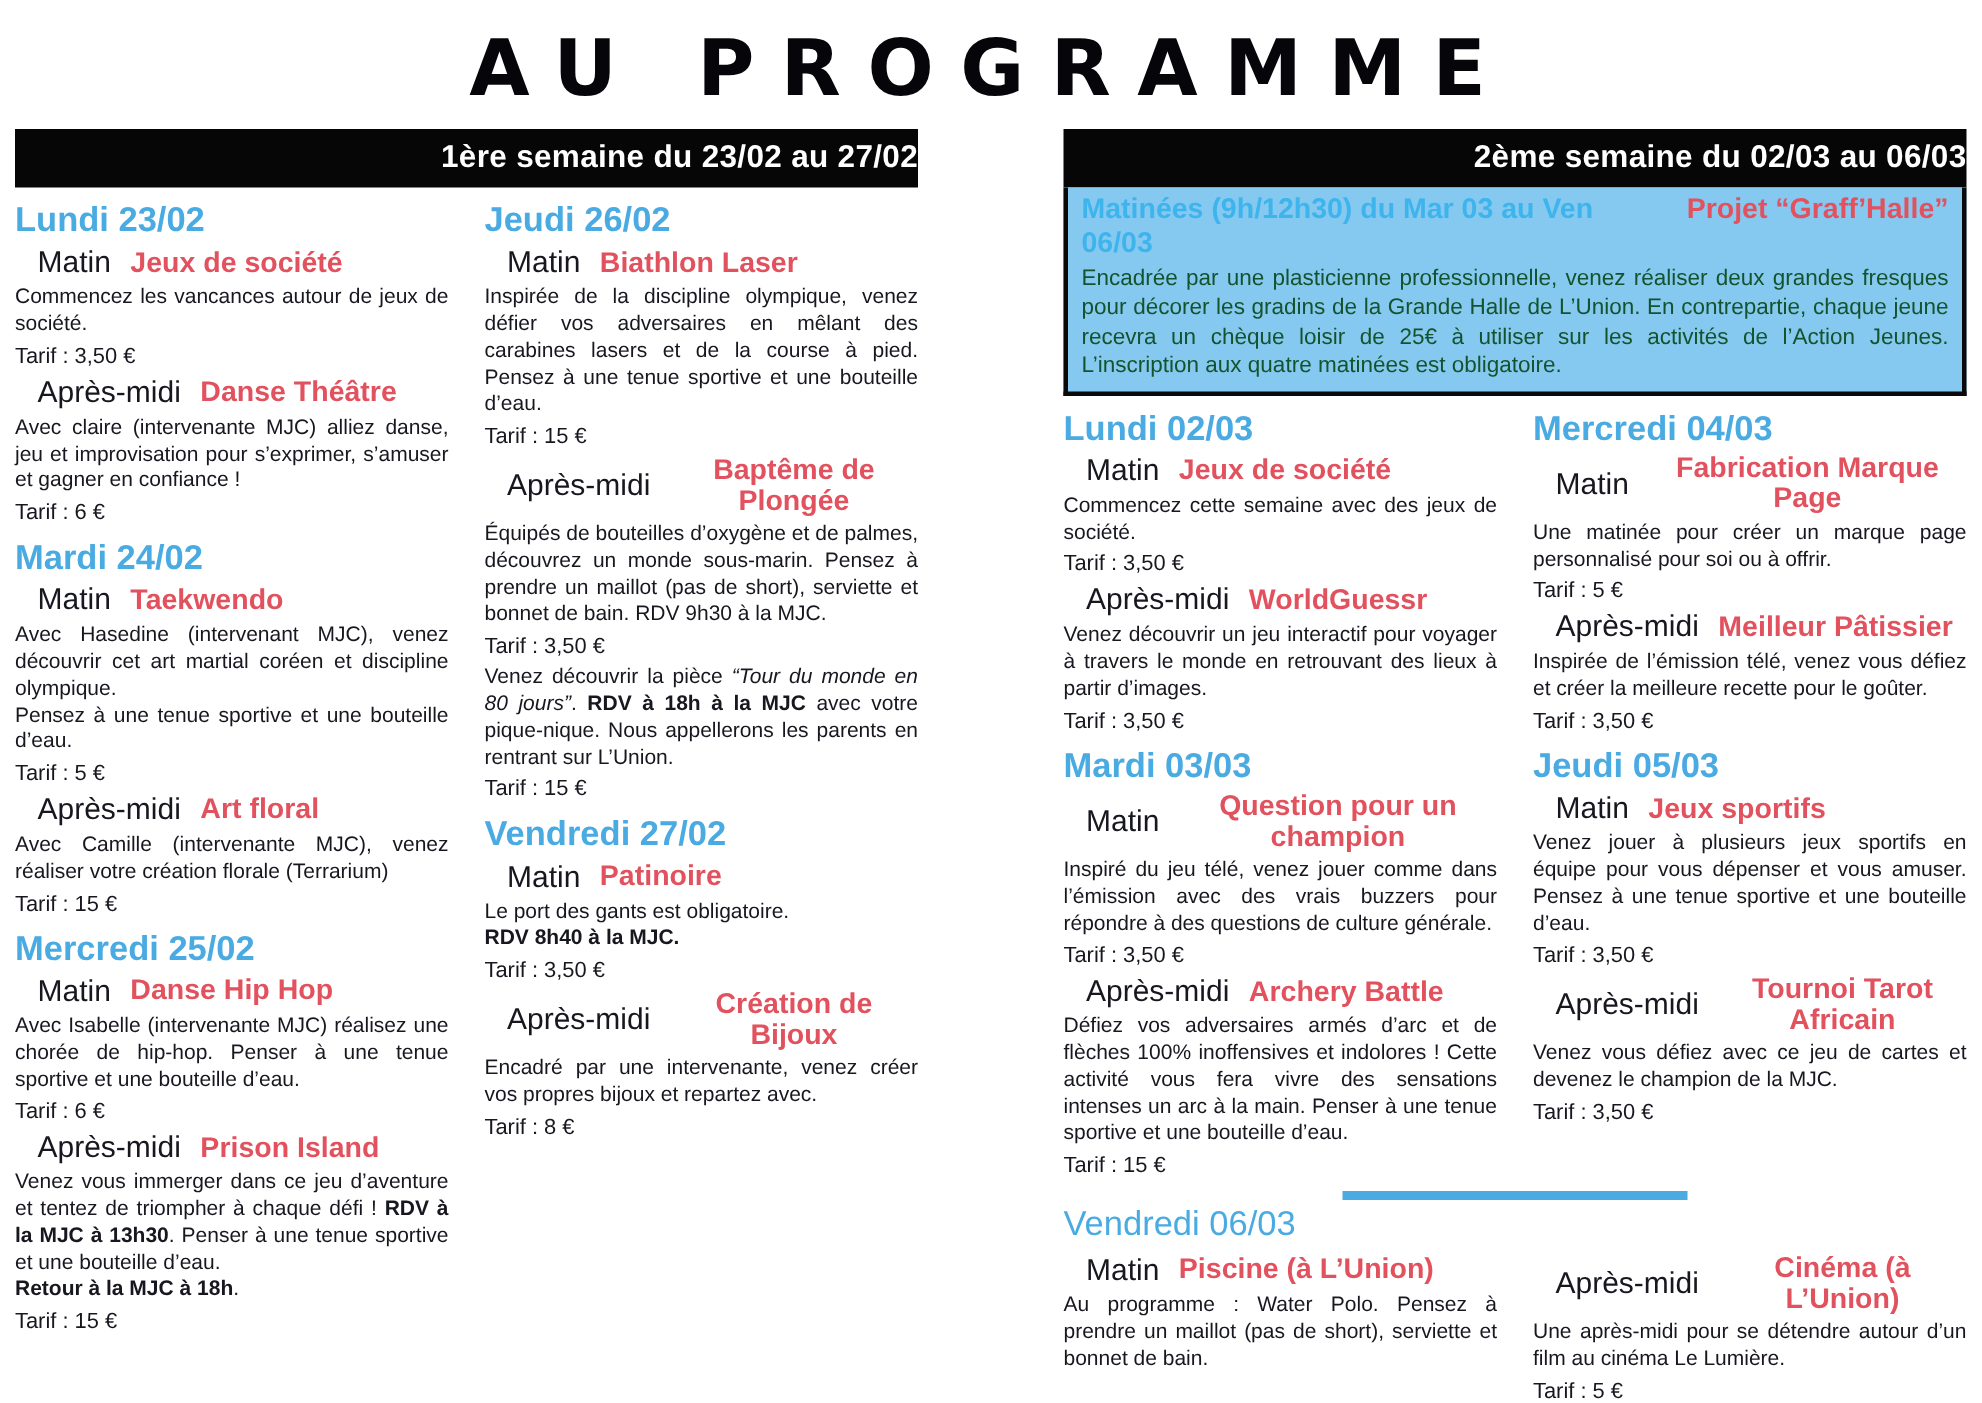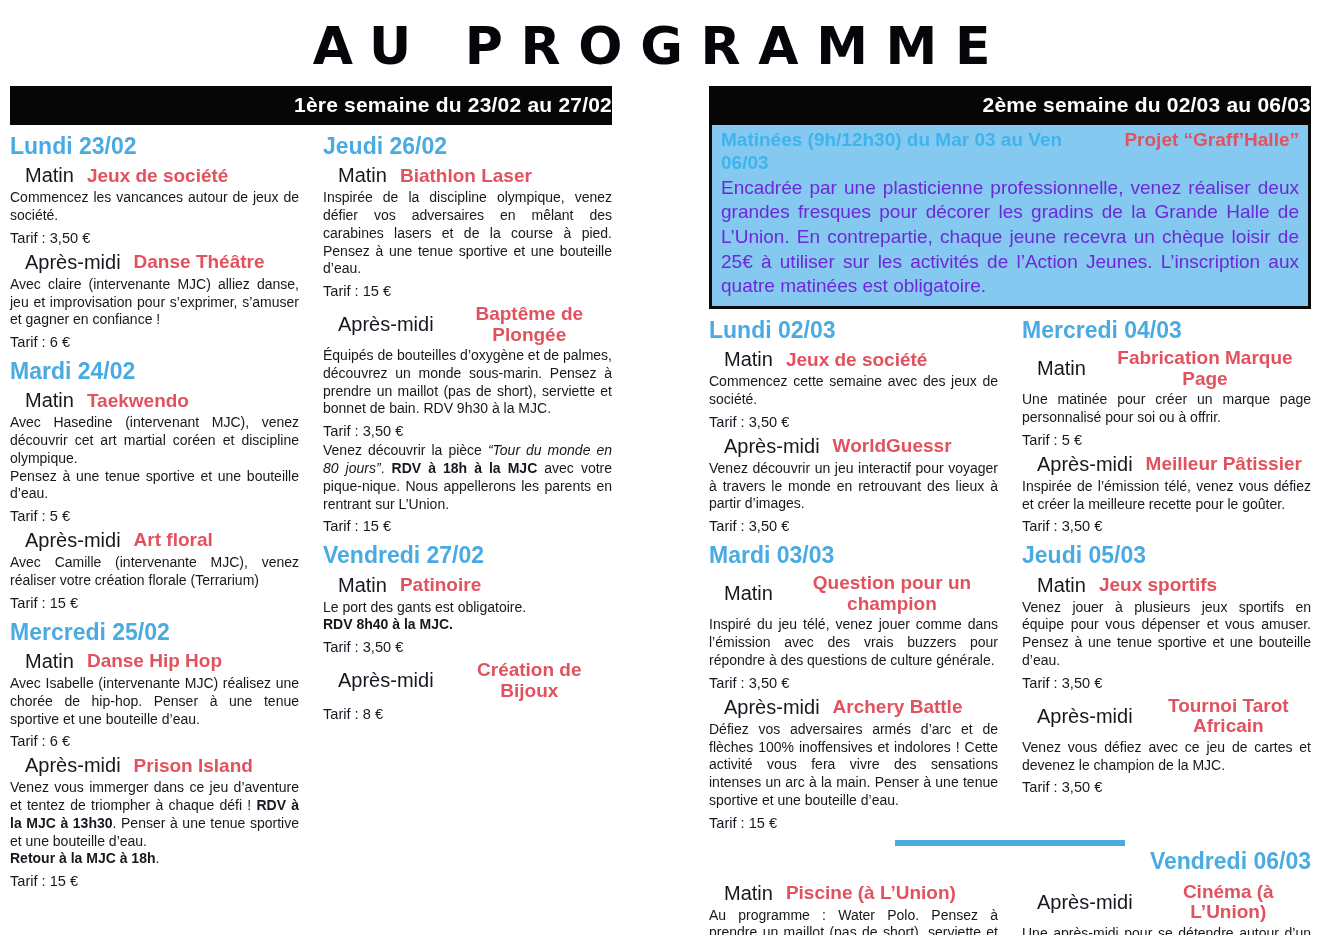--- a/index.html
+++ b/index.html
@@ -29,24 +29,24 @@
   .desc { font-size:14px; line-height:1.27; text-align:justify; margin-top:2px; }
   .tarif { font-size:14.6px; margin-top:5px; margin-bottom:3px; }
   .info-box {
     background:var(--info-box-bg,#85c9f0);
     border:3px solid #0a0a0a; border-top:none;
     padding:4px 9px 7px;
   }
   .info-head { display:flex; justify-content:space-between; gap:10px; font-size:19px; font-weight:700; line-height:1.2; }
   .info-blue { color:var(--info-heading-blue,#3eb4ed); }
   .info-red { color:var(--accent-red,#e2525e); white-space:nowrap; }
-  .info-body { font-size:19px; line-height:1.3; text-align:justify; color:#6d28d9; margin-top:1px; }
+  .info-body { font-size:15px; line-height:1.3; text-align:justify; color:#14532d; margin-top:1px; }
   .friday { margin-top:6px; }
   .friday-bar { width:230px; height:6px; background:var(--accent-blue,#4aabe2); margin:0 auto; }
-  .friday-name { text-align:right; color:var(--accent-blue,#4aabe2); font-size:23px; font-weight:700; margin-top:2px; }
+  .friday-name { text-align:left; color:var(--accent-blue,#4aabe2); font-size:23px; font-weight:400; margin-top:2px; }
   .friday .cols { margin-top:2px; }
 </style>
 </head>
 <body>
 
 <div>
   <h1 class="title">AU PROGRAMME</h1>
 
   <div class="panels">
 
@@ -149,20 +149,21 @@
                 <span class="activity">Patinoire</span>
               </div>
               <p class="desc"><span>Le port des gants est obligatoire.</span><br><span style="font-weight: 700;">RDV 8h40 à la MJC.</span></p>
               <p class="tarif">Tarif : 3,50 €</p>
             </div>
             <div class="slot">
               <div class="slot-head">
                 <span class="period">Après-midi</span>
                 <span class="activity">Création de Bijoux</span>
               </div>
+              <p class="desc"><span>Encadré par une intervenante, venez créer vos propres bijoux et repartez avec.</span></p>
               <p class="tarif">Tarif : 8 €</p>
             </div>
           </div>
         </div>
 
       </div>
     </section>
 
     <section class="panel">
       <div class="banner">2ème semaine  du 02/03 au 06/03</div>

